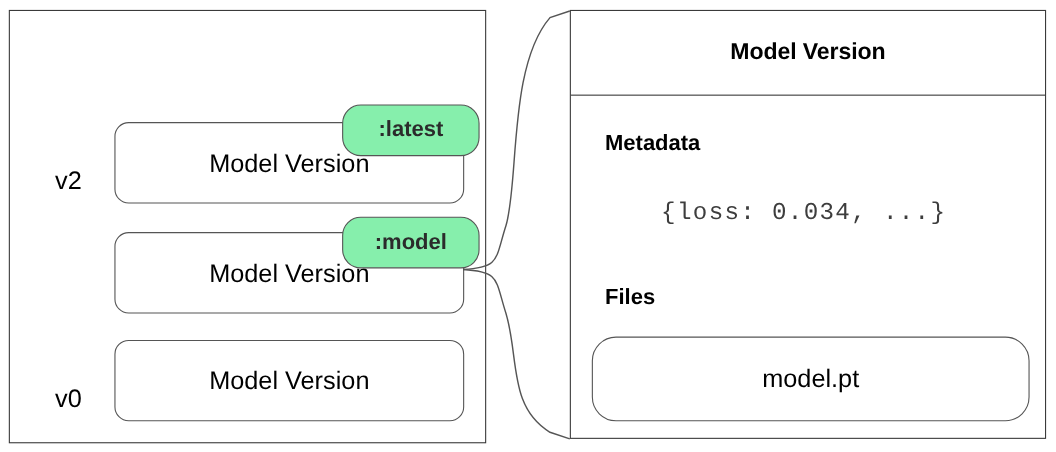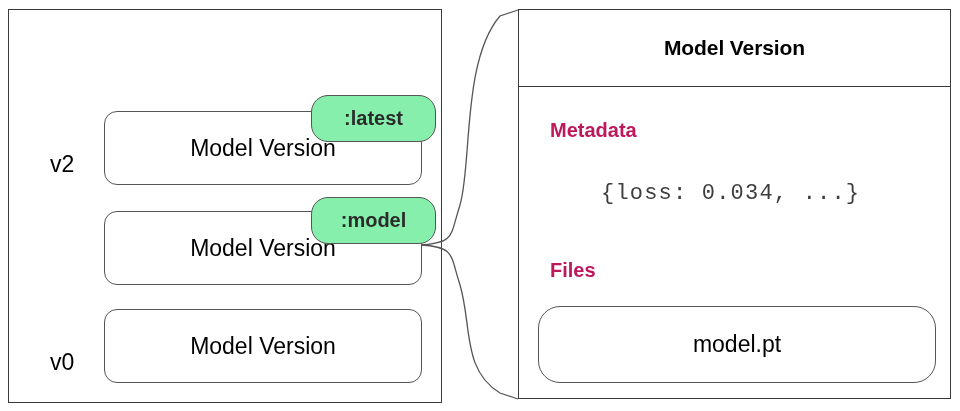--- a/index.html
+++ b/index.html
@@ -110,21 +110,21 @@
   .tag-chip-label {
     font-size: 20px;
     color: #2b2b2b;
   }
   
   .section-heading {
     position: absolute;
     left: 31px;
     font-size: 20px;
     font-weight: bold;
-    color: #be185d;
+    color: #000000;
     text-align: center;
   }
   .mono-value {
     position: absolute;
     left: 82px;
     font-family: "Liberation Mono", "DejaVu Sans Mono", monospace;
     font-size: 22px;
     color: #3d3d3d;
     letter-spacing: 1.2px;
     white-space: pre;

